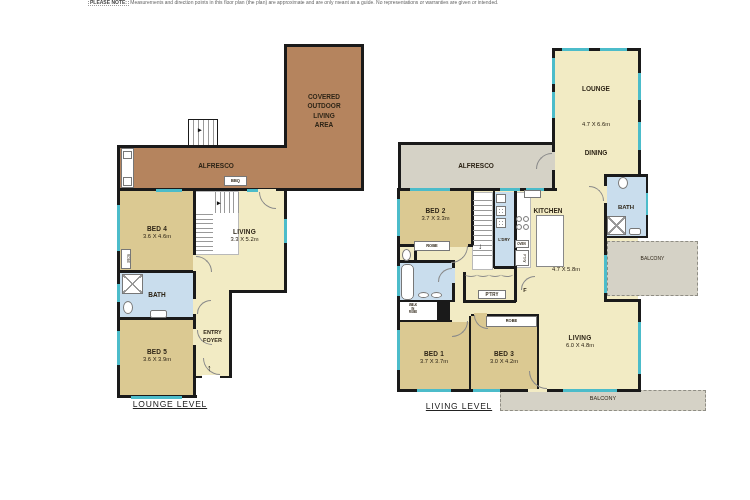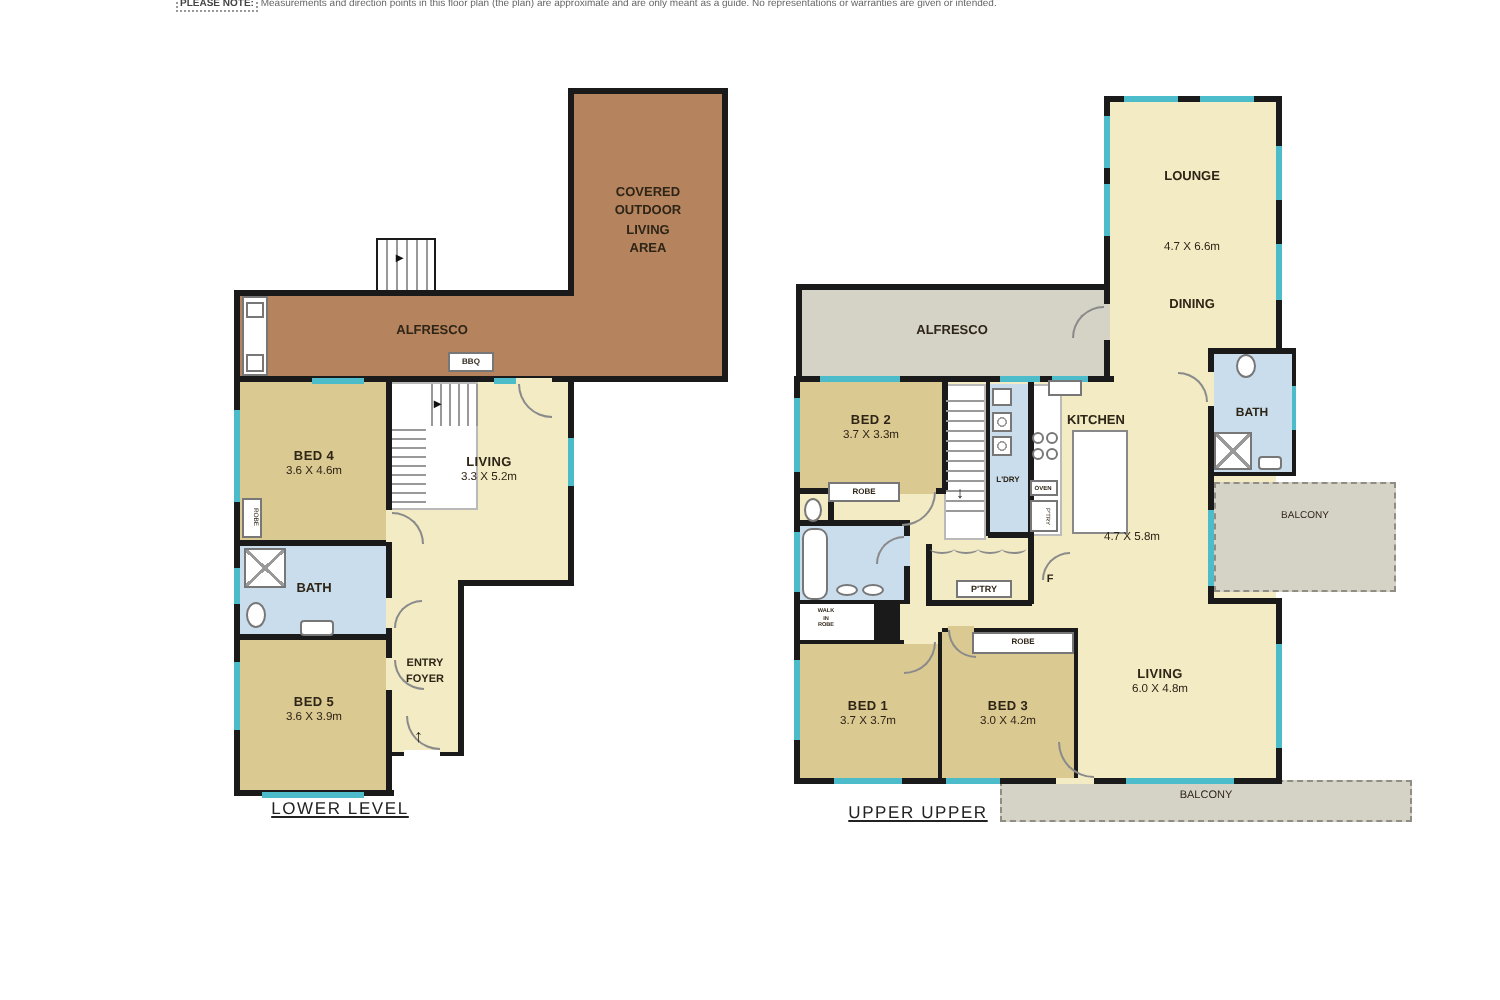--- a/index.html
+++ b/index.html
@@ -89,21 +89,21 @@
         <span class="rn">LIVING</span>
         <span class="rd">3.3 X 5.2m</span>
       </div>
       <div class="it txt" style="left: 135px; top: 291px; width: 44px; font-size: 6.5px; font-weight: bold;">BATH</div>
       <div class="it lbl" style="left: 120px; top: 348px; width: 74px;">
         <span class="rn">BED 5</span>
         <span class="rd">3.6 X 3.9m</span>
       </div>
       <div class="it txt" style="left: 196px; top: 329px; width: 33px; font-size: 5.5px; font-weight: bold; line-height: 1.4;">ENTRY
 FOYER</div>
-      <div class="it txt" style="left: 128px; top: 399px; width: 84px; font-size: 8.5px; letter-spacing: 0.8px; text-decoration: underline; color: rgb(34, 34, 34);">LOWER LEVEL</div>
+      <div class="it txt" style="left: 128px; top: 399px; width: 84px; font-size: 8.5px; letter-spacing: 0.8px; text-decoration: underline; color: rgb(34, 34, 34);">LOUNGE LEVEL</div>
       <div class="it" style="left: 554px; top: 50px; width: 84px; height: 140px; background: rgb(242, 235, 196);"></div>
       <div class="it" style="left: 399px; top: 190px; width: 239px; height: 200px; background: rgb(242, 235, 196);"></div>
       <div class="it" style="left: 400px; top: 144px; width: 152px; height: 44px; background: rgb(213, 210, 198);"></div>
       <div class="it" style="left: 399px; top: 191px; width: 73px; height: 55px; background: rgb(219, 201, 146);"></div>
       <div class="it" style="left: 606px; top: 176px; width: 40px; height: 60px; background: rgb(201, 221, 237);"></div>
       <div class="it" style="left: 607px; top: 241px; width: 91px; height: 55px; background: rgb(213, 210, 198); border: 1px dashed rgb(143, 141, 132);"></div>
       <div class="it" style="left: 500px; top: 390px; width: 206px; height: 21px; background: rgb(213, 210, 198); border: 1px dashed rgb(143, 141, 132);"></div>
       <div class="it" style="left: 399px; top: 262px; width: 54px; height: 40px; background: rgb(201, 221, 237);"></div>
       <div class="it" style="left: 399px; top: 322px; width: 70px; height: 68px; background: rgb(219, 201, 146);"></div>
       <div class="it" style="left: 471px; top: 316px; width: 68px; height: 74px; background: rgb(219, 201, 146);"></div>
@@ -229,15 +229,15 @@
       </div>
       <div class="it lbl" style="left: 471px; top: 350px; width: 66px;">
         <span class="rn">BED 3</span>
         <span class="rd">3.0 X 4.2m</span>
       </div>
       <div class="it lbl" style="left: 540px; top: 334px; width: 80px;">
         <span class="rn">LIVING</span>
         <span class="rd">6.0 X 4.8m</span>
       </div>
       <div class="it txt" style="left: 500px; top: 395px; width: 206px; font-size: 5.5px;">BALCONY</div>
-      <div class="it txt" style="left: 417px; top: 401px; width: 84px; font-size: 8.5px; letter-spacing: 0.8px; text-decoration: underline; color: rgb(34, 34, 34);">UPPER UPPER</div>
+      <div class="it txt" style="left: 417px; top: 401px; width: 84px; font-size: 8.5px; letter-spacing: 0.8px; text-decoration: underline; color: rgb(34, 34, 34);">LIVING LEVEL</div>
     </div>
 </div>
 
 </body></html>

